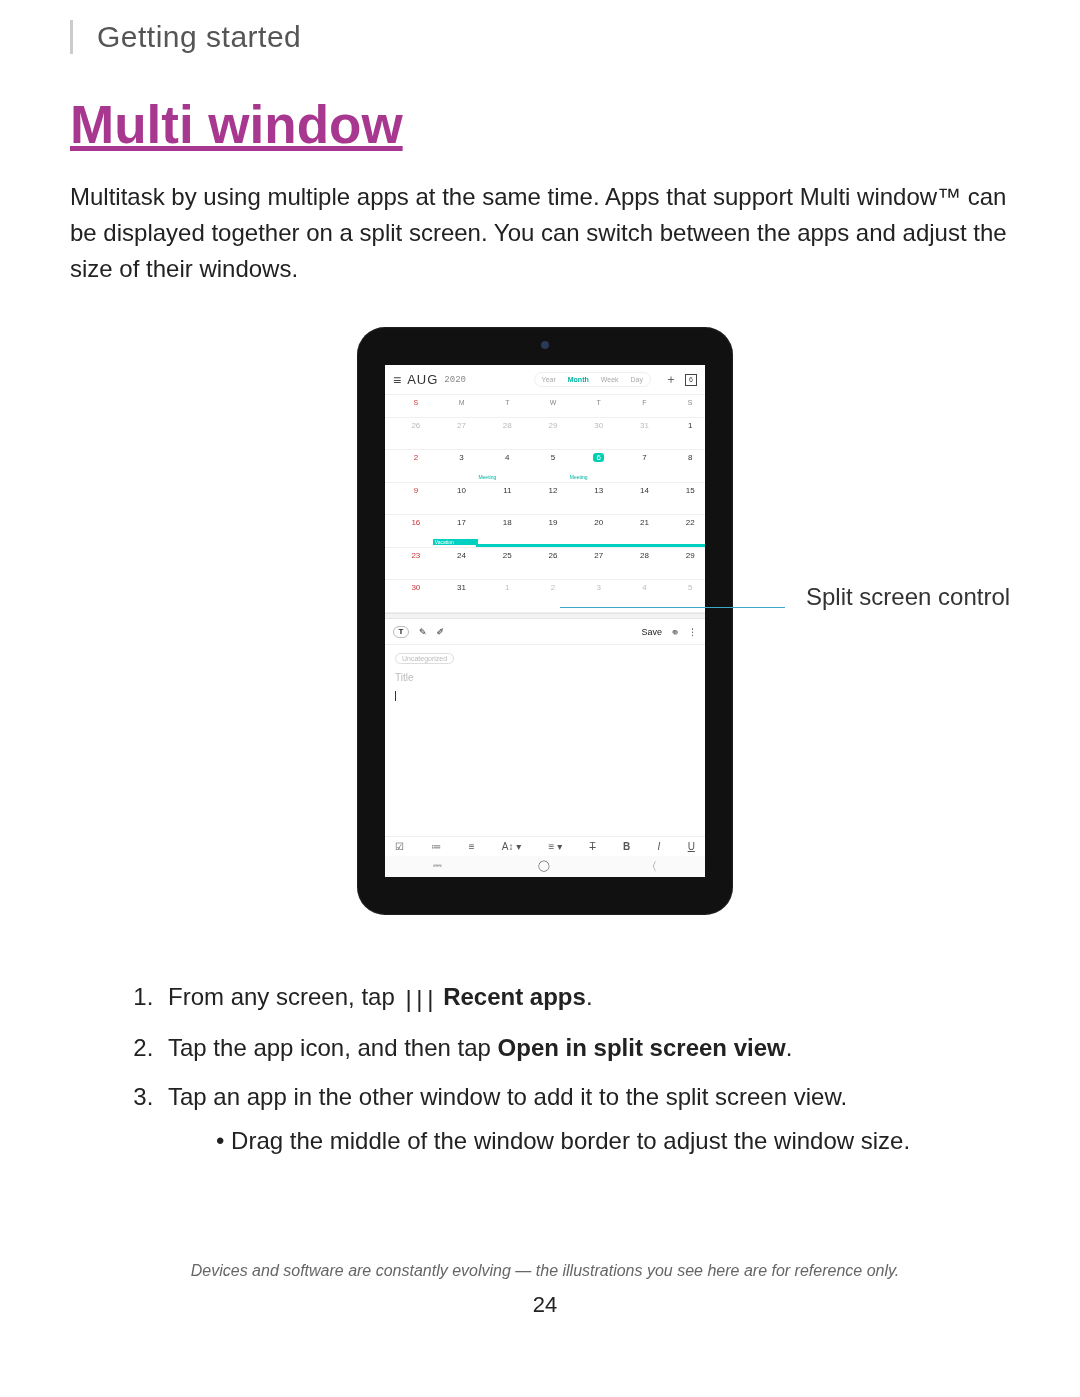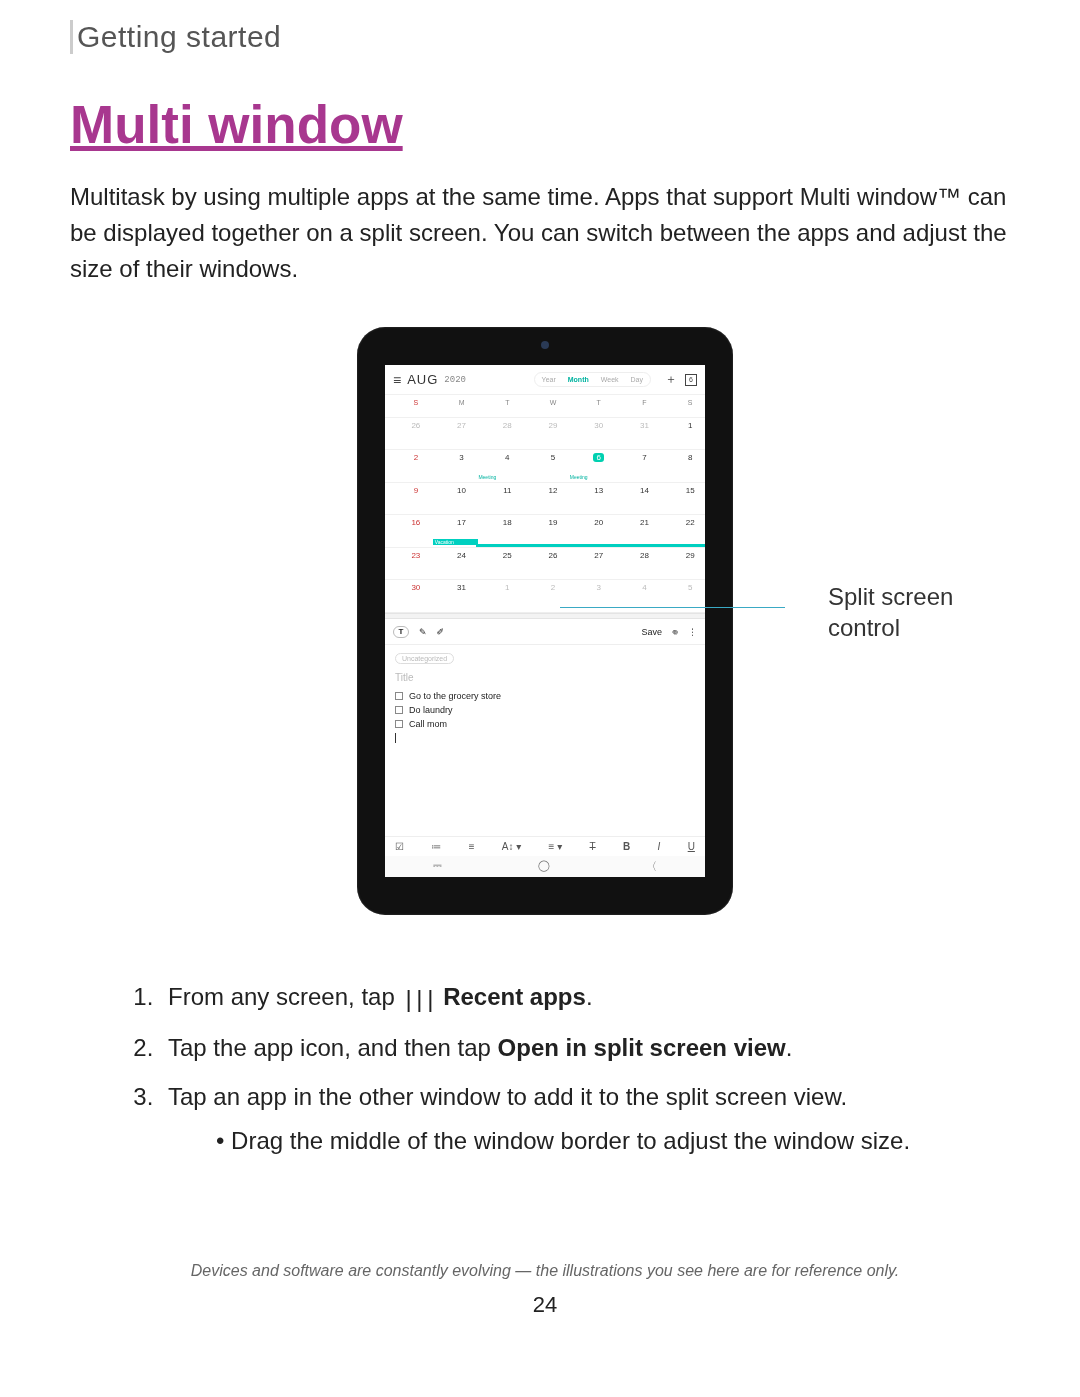--- a/index.html
+++ b/index.html
@@ -6,21 +6,21 @@
   body {
     margin: 0;
     font-family: -apple-system, BlinkMacSystemFont, "Segoe UI", Arial, sans-serif;
     color: #222;
     background: #fff;
     width: 1080px;
     padding: 20px 60px 40px 70px;
   }
   .section-header {
     border-left: 3px solid #ccc;
-    padding-left: 4px;
+    padding-left: 24px;
     font-size: 30px;
     font-weight: 300;
     color: #555;
     letter-spacing: 0.5px;
     margin-bottom: 40px;
   }
   h1.title {
     color: #a8378f;
     font-size: 53px;
     font-weight: 700;
@@ -273,34 +273,20 @@
           <span>✐</span>
           <div class="right">
             <span class="save">Save</span>
             <span>𖦹</span>
             <span>⋮</span>
           </div>
         </div>
         <div class="notes-body">
           <span class="chip">Uncategorized</span>
           <div class="ntitle">Title</div>
-          <div id="todos">
-              <div class="todo">
-                <span class="box"></span>
-                <span>Go to the grocery store</span>
-              </div>
-              <div class="todo">
-                <span class="box"></span>
-                <span>Do laundry</span>
-              </div>
-              <div class="todo">
-                <span class="box"></span>
-                <span>Call mom</span>
-              </div>
-            </div>
           <div class="cursor"></div>
         </div>
         <div class="notes-toolbar" id="ntb">
             <span>☑</span>
             <span>≔</span>
             <span>≡</span>
             <span>A↕ ▾</span>
             <span>≡ ▾</span>
             <span style="text-decoration: line-through;">T</span>
             <span style="font-weight: 700;">B</span>
@@ -311,21 +297,21 @@
           <span>⎓</span>
           <span>◯</span>
           <span>〈</span>
         </div>
       </div>
 
     </div>
   </div>
 
   <div class="callout-line" style="left:490px; top:280px; width:225px;"></div>
-  <div class="callout" style="left:758px; top:254px;">Split screen control</div>
+  <div class="callout" style="left:736px; top:254px;">Split screen control</div>
 </div>
 
 <ol class="steps">
   <li>
     <span>From any screen, tap</span>
     <span class="recent-icon">| | |</span>
     <b>Recent apps</b>.
   </li>
   <li>
     <span>Tap the app icon, and then tap </span><b>Open in split screen view</b>.

